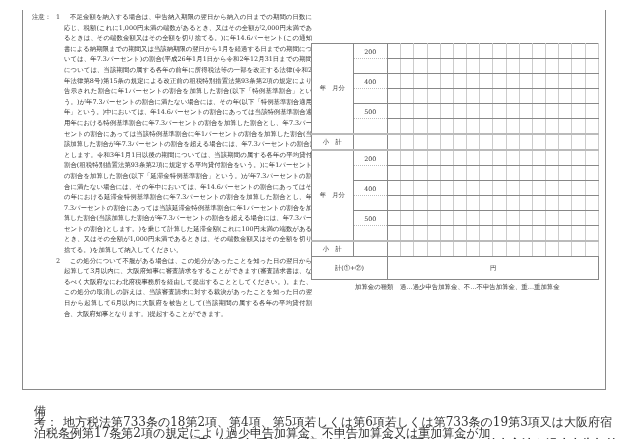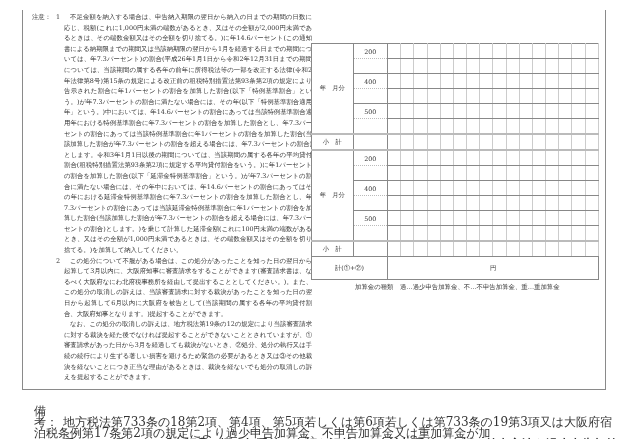--- a/index.html
+++ b/index.html
@@ -41,21 +41,20 @@
     <span class="note-num">1</span>
     <div class="note-body">
       <div class="note-para">不足金額を納入する場合は、申告納入期限の翌日から納入の日までの期間の日数に応じ、税額(これに1,000円未満の端数があるとき、又はその全額が2,000円未満であるときは、その端数金額又はその全額を切り捨てる。)に年14.6パーセント(この通知書による納期限までの期間又は当該納期限の翌日から1月を経過する日までの期間については、年7.3パーセント)の割合(平成26年1月1日から令和2年12月31日までの期間については、当該期間の属する各年の前年に所得税法等の一部を改正する法律(令和2年法律第8号)第15条の規定による改正前の租税特別措置法第93条第2項の規定により告示された割合に年1パーセントの割合を加算した割合(以下「特例基準割合」という。)が年7.3パーセントの割合に満たない場合には、その年(以下「特例基準割合適用年」という。)中においては、年14.6パーセントの割合にあっては当該特例基準割合適用年における特例基準割合に年7.3パーセントの割合を加算した割合とし、年7.3パーセントの割合にあっては当該特例基準割合に年1パーセントの割合を加算した割合(当該加算した割合が年7.3パーセントの割合を超える場合には、年7.3パーセントの割合)とします。令和3年1月1日以後の期間については、当該期間の属する各年の平均貸付割合(租税特別措置法第93条第2項に規定する平均貸付割合をいう。)に年1パーセントの割合を加算した割合(以下「延滞金特例基準割合」という。)が年7.3パーセントの割合に満たない場合には、その年中においては、年14.6パーセントの割合にあってはその年における延滞金特例基準割合に年7.3パーセントの割合を加算した割合とし、年7.3パーセントの割合にあっては当該延滞金特例基準割合に年1パーセントの割合を加算した割合(当該加算した割合が年7.3パーセントの割合を超える場合には、年7.3パーセントの割合)とします。)を乗じて計算した延滞金額(これに100円未満の端数があるとき、又はその全額が1,000円未満であるときは、その端数金額又はその全額を切り捨てる。)を加算して納入してください。</div>
     </div>
   </div>
   <div class="note-row">
     <span class="note-head"></span>
     <span class="note-num">2</span>
     <div class="note-body">
       <div class="note-para">この処分について不服がある場合は、この処分があったことを知った日の翌日から起算して3月以内に、大阪府知事に審査請求をすることができます(審査請求書は、なるべく大阪府なにわ北府税事務所を経由して提出することとしてください。)。また、この処分の取消しの訴えは、当該審査請求に対する裁決があったことを知った日の翌日から起算して6月以内に大阪府を被告として(当該期間の属する各年の平均貸付割合、大阪府知事となります。)提起することができます。</div>
-      <div class="note-para">なお、この処分の取消しの訴えは、地方税法第19条の12の規定により当該審査請求に対する裁決を経た後でなければ提起することができないこととされていますが、①審査請求があった日から3月を経過しても裁決がないとき、②処分、処分の執行又は手続の続行により生ずる著しい損害を避けるため緊急の必要があるとき又は③その他裁決を経ないことにつき正当な理由があるときは、裁決を経ないでも処分の取消しの訴えを提起することができます。</div>
     </div>
   </div>
 </div>
 
 <table class="table" id="amt-table">
     <tbody>
       <tr>
         <td class="lbl" rowspan="6">年　月分</td>
         <td class="amt sub">200</td>
         <td class="c thick"></td>

